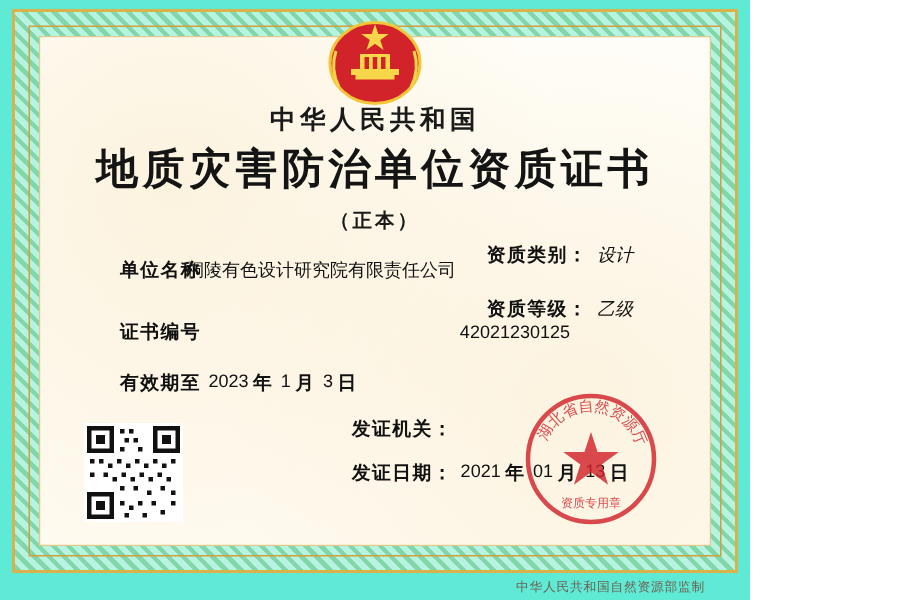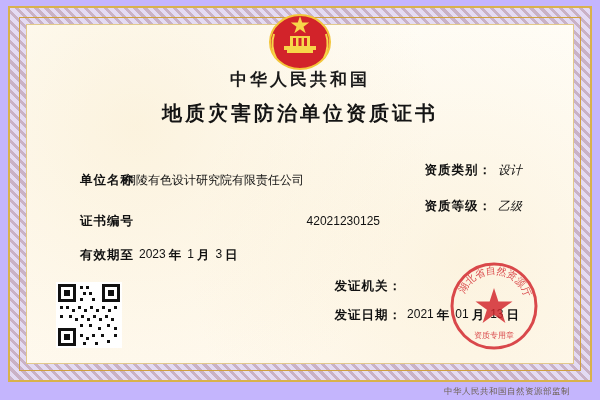--- a/index.html
+++ b/index.html
@@ -9,23 +9,23 @@
   }
   body {
     width: 600px;
     height: 400px;
     font-family: "Liberation Sans", sans-serif;
     overflow: hidden;
   }
 
   .certificate {
     position: relative;
-    width: 600px;
+    width: 500px;
     height: 400px;
-    background: #c4b5fd;
+    background: #5eead4;
     box-sizing: border-box;
   }
 
   
   .border-outer {
     position: absolute;
     left: 8px;
     top: 6px;
     right: 8px;
     bottom: 18px;
@@ -93,21 +93,21 @@
     text-align: center;
   }
   .title-country {
     font-size: 17px;
     font-weight: bold;
     letter-spacing: 3px;
     color: #1a1a1a;
     line-height: 24px;
   }
   .title-main {
-    font-size: 20px;
+    font-size: 28px;
     font-weight: bold;
     letter-spacing: 3px;
     color: #141414;
     line-height: 30px;
     margin-top: 6px;
   }
   .title-sub {
     font-size: 13px;
     font-weight: bold;
     letter-spacing: 2px;
@@ -230,20 +230,21 @@
       <rect x="34.5" y="32" width="3" height="8" fill="#d2232a"></rect>
       <rect x="40" y="32" width="3" height="8" fill="#d2232a"></rect>
       <path d="M10 28 Q6 40 12 52" stroke="#f7d64a" stroke-width="2" fill="none"></path>
       <path d="M62 28 Q66 40 60 52" stroke="#f7d64a" stroke-width="2" fill="none"></path>
     </svg>
   </div>
 
   <div class="titles">
     <div class="title-country">中华人民共和国</div>
     <div class="title-main">地质灾害防治单位资质证书</div>
+    <div class="title-sub">（正本）</div>
   </div>
 
   <div class="fields-left">
     <div class="field-row">
       <span class="field-label">单位名称</span>
       <span class="field-value">桐陵有色设计研究院有限责任公司</span>
     </div>
     <div class="field-row" style="margin-top:24px;justify-content:space-between;">
       <span class="field-label">证书编号</span>
       <span class="field-value">42021230125</span>

